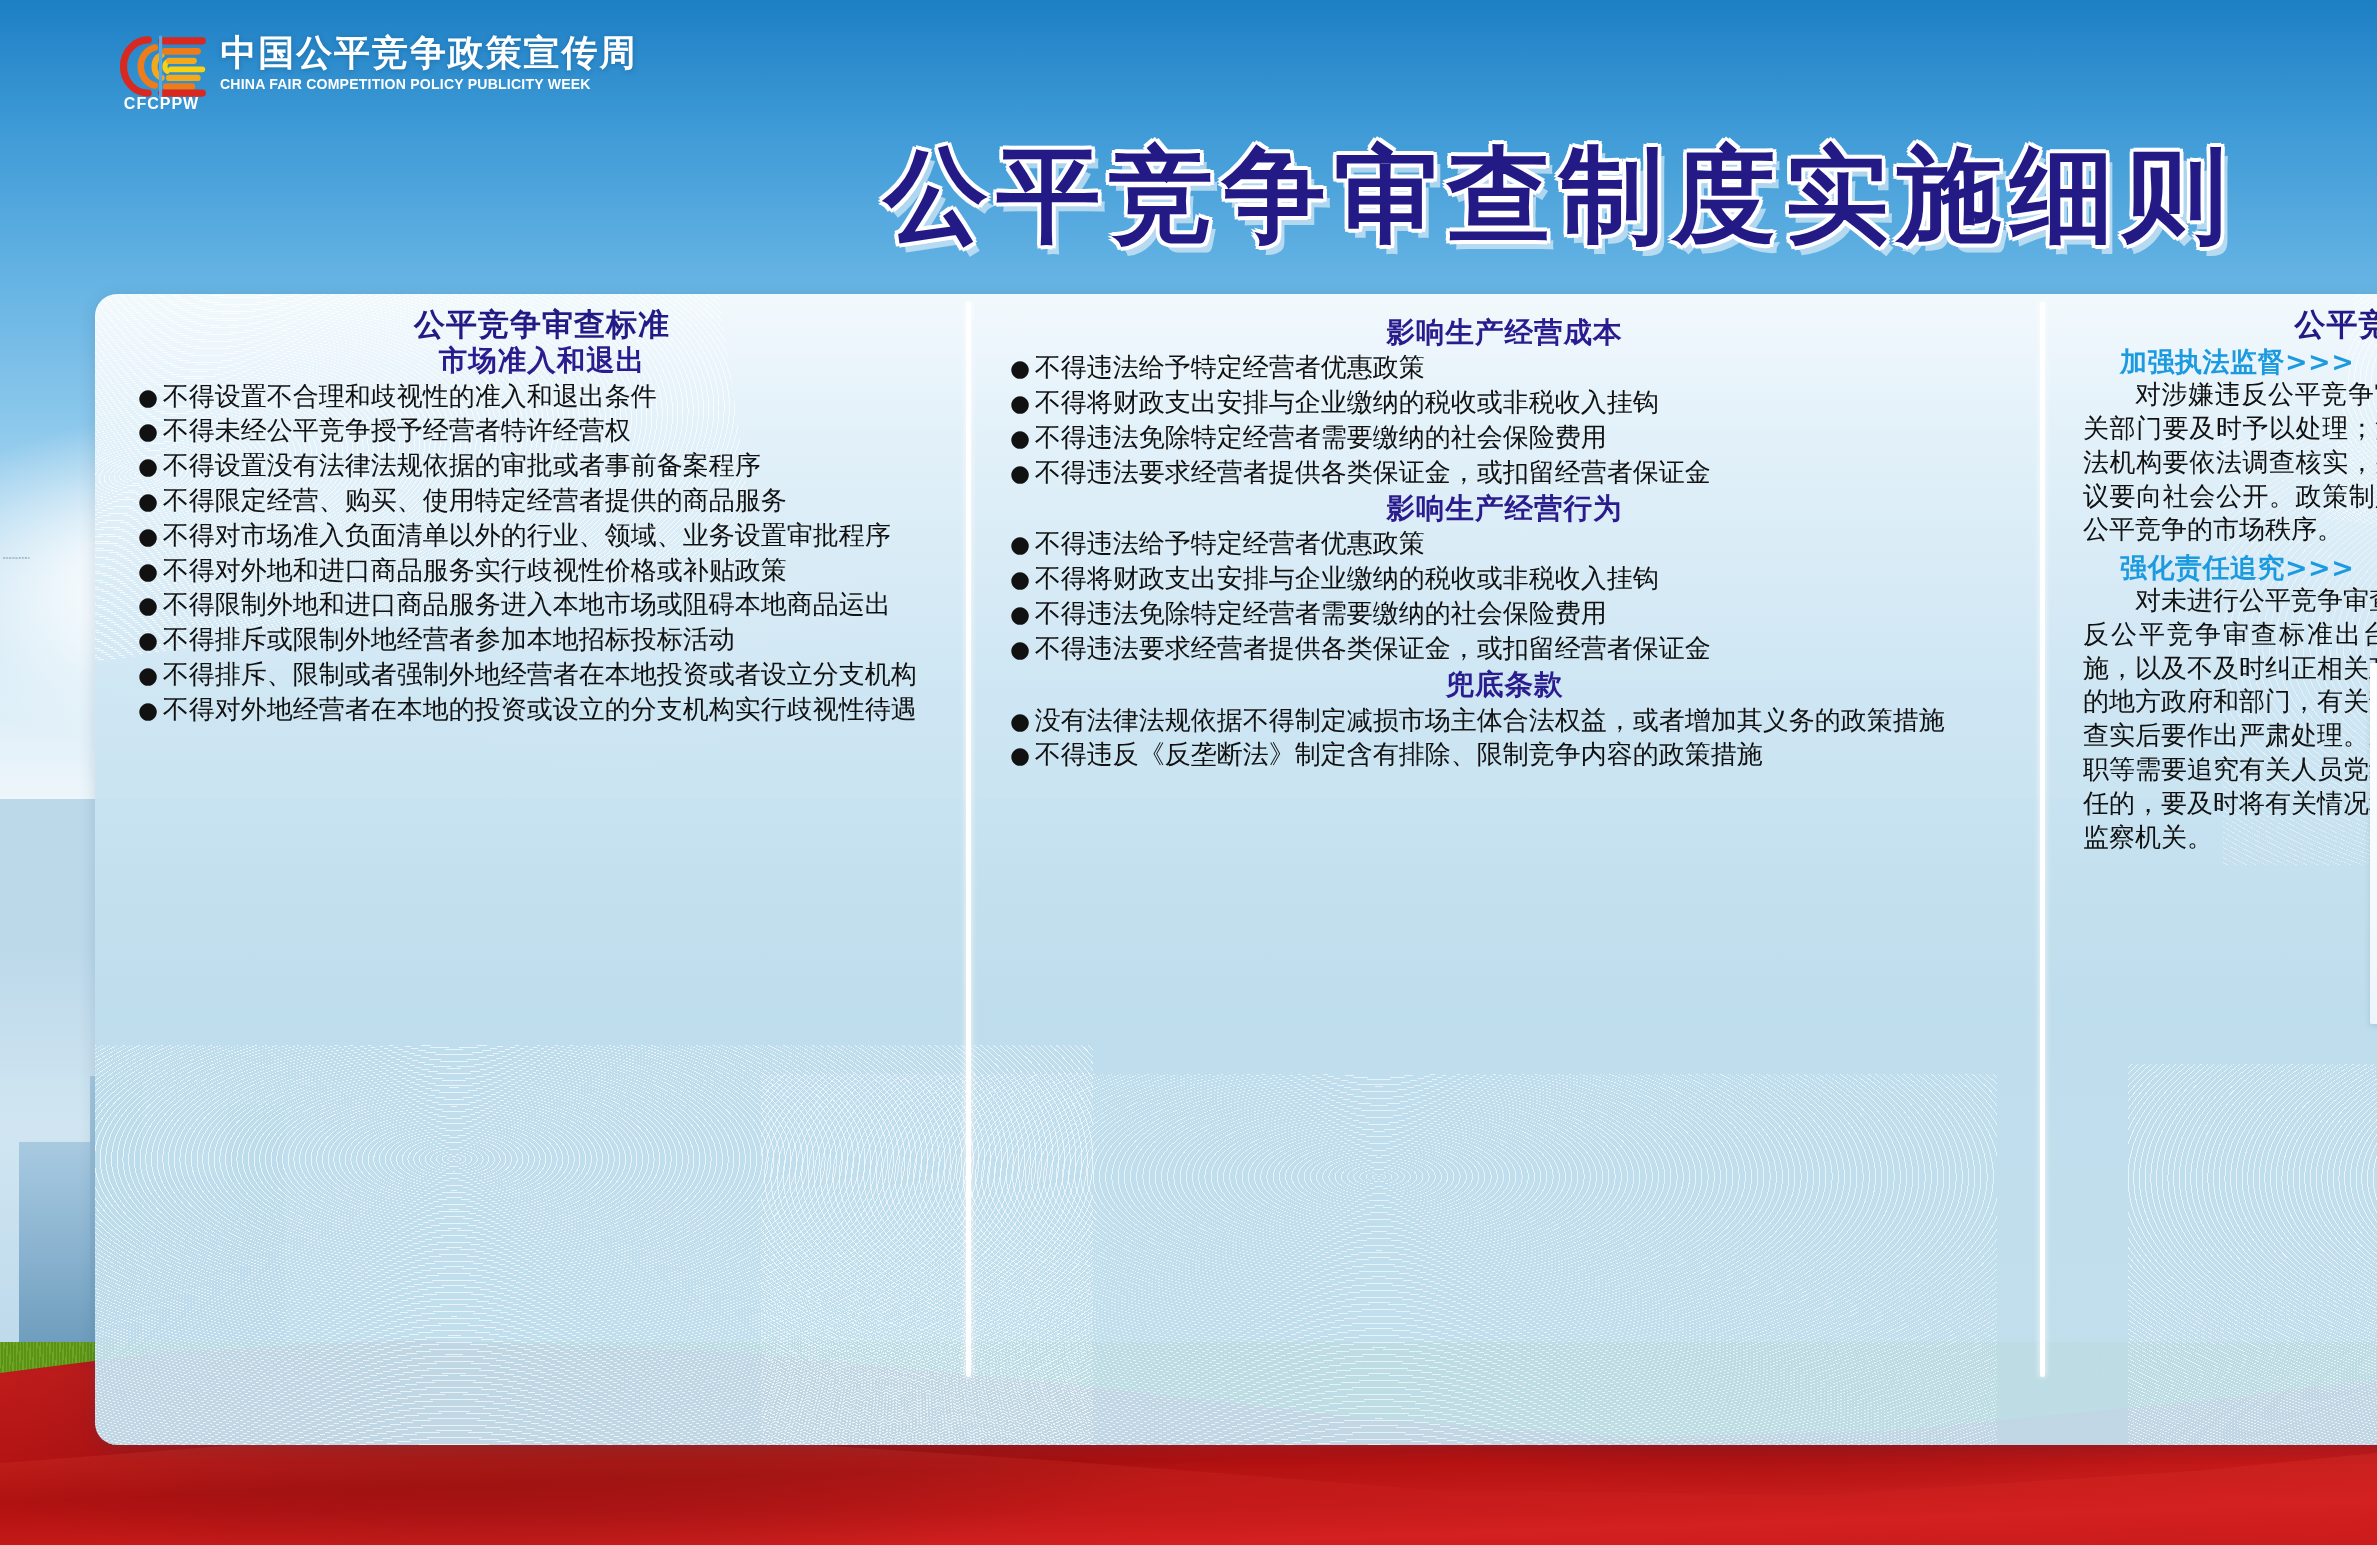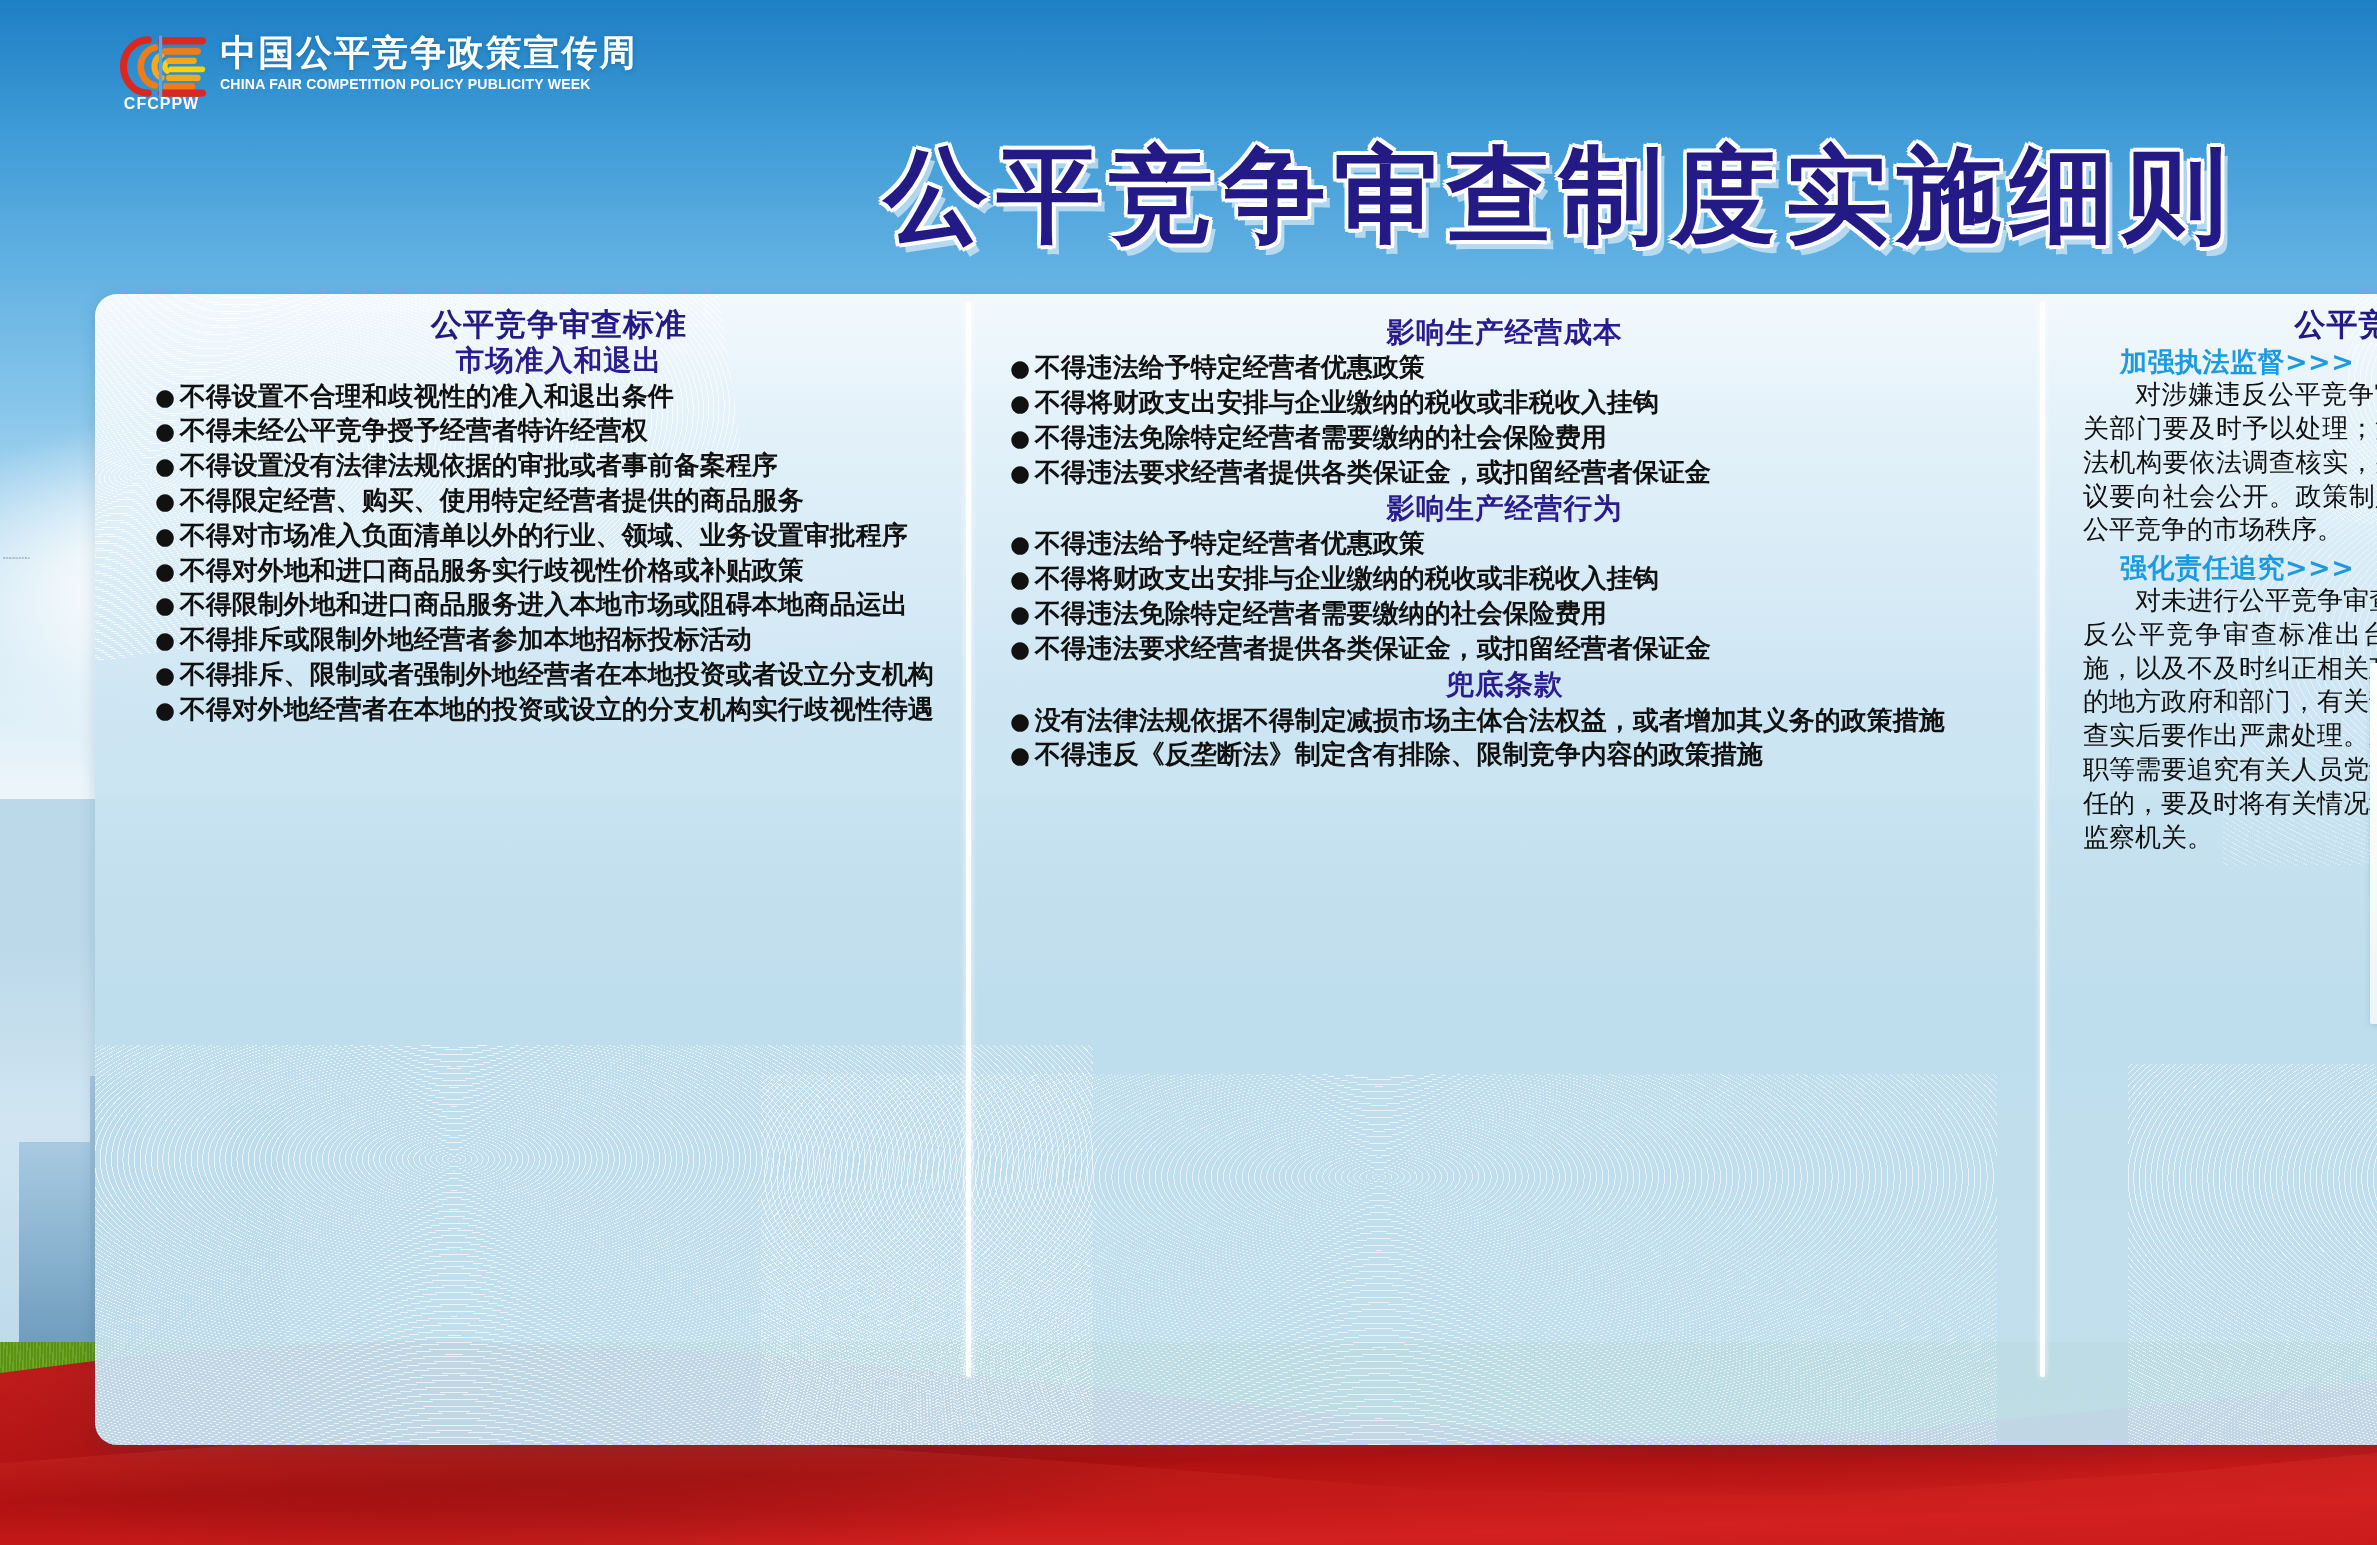--- a/index.html
+++ b/index.html
@@ -107,40 +107,40 @@
     background:repeating-radial-gradient(ellipse 50% 40% at 56% 20%,rgba(255,255,255,.78) 0 1px,rgba(255,255,255,0) 1px 5.7px);}
   .wave-mr{right:95px;top:143px;width:713px;height:428px;
     background:repeating-radial-gradient(ellipse 54% 46% at 62% 48%,rgba(255,255,255,.55) 0 1px,rgba(255,255,255,0) 1px 6.7px);}
 
   .divider{position:absolute;top:7.6px;width:5.2px;height:1075px;background:#ffffff;border-radius:2.9px;z-index:6;
     box-shadow:0 0 6.7px rgba(255,255,255,.9);}
   #div1{left:871px;}
   #div2{left:1945px;}
 
   .col{position:absolute;top:0;z-index:7;}
-  #colLeft{left:60px;width:808px;}
+  #colLeft{left:43px;width:808px;}
   #colMid{left:915px;width:989px;}
   #colRight{left:1988px;width:903px;}
 
   .col-title{
     text-align:center;color:#241a86;font-weight:bold;
     font-family:"DejaVu Sans","Liberation Sans",sans-serif;
     font-size:31px;line-height:1.1;letter-spacing:1px;
   }
   .sec-title{
     text-align:center;color:#2a1b8e;font-weight:bold;
     font-family:"DejaVu Sans","Liberation Sans",sans-serif;
     font-size:28.5px;line-height:1.1;letter-spacing:1px;margin:3.8px 0 2.9px;
   }
   .bullets{margin:0;padding:0;list-style:none;}
   .bullets li{
     color:#111;font-size:26px;line-height:1.30;letter-spacing:0px;
     font-family:"DejaVu Sans","Liberation Sans",sans-serif;
     text-indent:-30px;padding-left:30px;margin:0 0 1px 0;
-    font-weight:700;
+    font-weight:400;
   }
   .bullets li::before{content:"\25CF\2009";font-size:23px;}
 
   
   .sub-head{
     color:#1b9ae0;font-weight:bold;font-size:27px;line-height:1.15;
     font-family:"DejaVu Sans","Liberation Sans",sans-serif;
     margin:4.8px 0 1px 37px;letter-spacing:0.5px;
   }
   .para{

